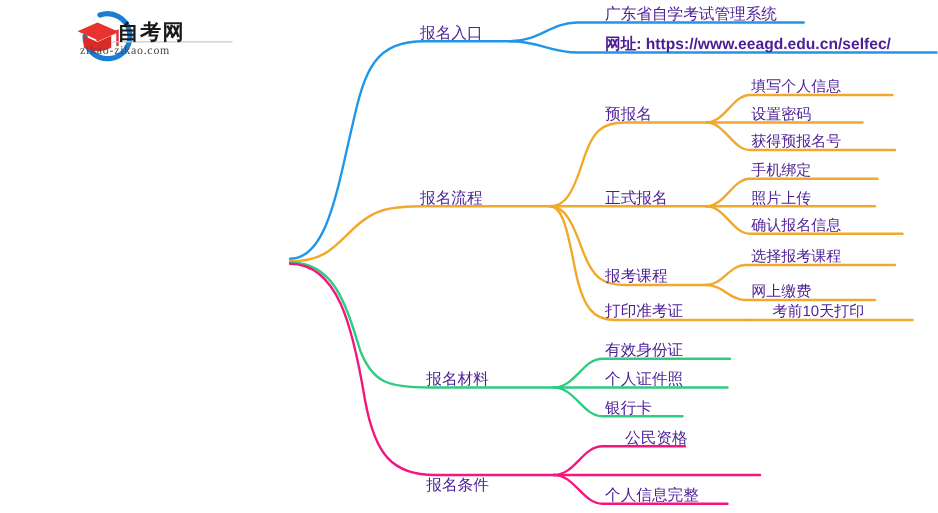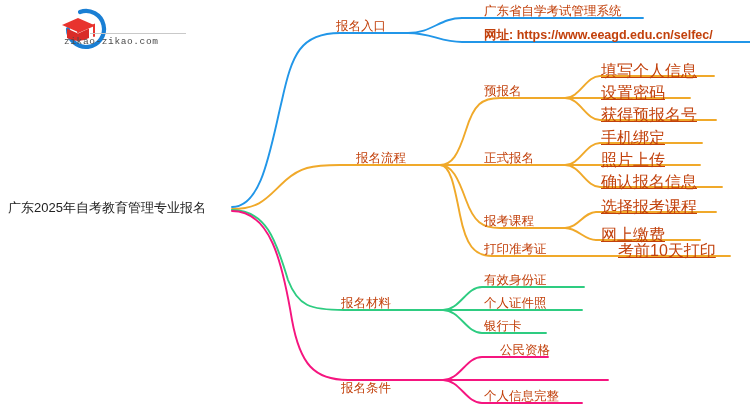--- a/index.html
+++ b/index.html
@@ -23,28 +23,28 @@
   #mm-svg {
     position: absolute;
     left: 0;
     top: 0;
     width: 750px;
     height: 410px;
   }
   .node-label {
     position: absolute;
     white-space: nowrap;
-    color: #c2410c;
+    color: #4c1d95;
     line-height: 1;
     font-family: "Liberation Sans", "DejaVu Sans", sans-serif;
   }
   .lvl-root { font-size: 13px; color: #222222; }
   .lvl-1 { font-size: 12.5px; }
   .lvl-2 { font-size: 12.5px; }
-  .lvl-3 { font-size: 16px; text-decoration: underline; }
+  .lvl-3 { font-size: 12px; }
 
   
   #brand-logo {
     position: absolute;
     left: 28px;
     top: 6px;
     width: 160px;
     height: 46px;
   }
   #brand-logo svg { display: block; }
@@ -58,21 +58,21 @@
     letter-spacing: 1px;
     font-family: "Liberation Sans", "DejaVu Sans", sans-serif;
   }
   .logo-sub {
     position: absolute;
     left: 36px;
     top: 30px;
     font-size: 9.5px;
     color: #4a4a4a;
     letter-spacing: 0.6px;
-    font-family: Liberation Mono, monospace;
+    font-family: Liberation Serif, serif;
   }
   .logo-rule {
     position: absolute;
     left: 62px;
     top: 27px;
     width: 96px;
     height: 1px;
     background: #c9c9c9;
   }
 </style>
@@ -84,20 +84,21 @@
   <div id="brand-logo">
     <svg width="160" height="46" viewBox="0 0 160 46" xmlns="http://www.w3.org/2000/svg">
 
       <path d="M 40 23 a 18 18 0 1 0 12 -17" fill="none" stroke="#1a7fd4" stroke-width="4.2" stroke-linecap="round"></path>
 
       <path d="M 34 19 L 50 12 L 66 19 L 50 26 Z" fill="#e8332e"></path>
       <path d="M 39 22.5 L 39 32 Q 50 38 61 32 L 61 22.5 L 50 27.5 Z" fill="#d92c28"></path>
       <path d="M 50 26 L 66 19 L 66 30" fill="none" stroke="#e8332e" stroke-width="2" stroke-linecap="round"></path>
     </svg>
     <div class="logo-rule"></div>
+    <div class="logo-title">自考网</div>
     <div class="logo-sub">zikao-zikao.com</div>
   </div>
 
   <svg id="mm-svg" viewBox="0 0 750 410" xmlns="http://www.w3.org/2000/svg">
     <g fill="none" stroke-width="1.9" stroke-linecap="round">
 
       <path stroke="#2196e8" d="M 232 207 C 262 207 270 150 282 100 C 292 55 300 33 340 33 L 408 33"></path>
       <path stroke="#2196e8" d="M 408 33 C 432 33 440 18 462 18 L 643 18"></path>
       <path stroke="#2196e8" d="M 408 33 C 432 33 440 42 462 42 L 750 42"></path>
 
@@ -126,27 +127,26 @@
       <path stroke="#2ecc81" d="M 443 310 L 582 310"></path>
       <path stroke="#2ecc81" d="M 443 310 C 460 310 466 333 482 333 L 546 333"></path>
 
       <path stroke="#f5157f" d="M 232 211 C 270 211 282 260 292 320 C 300 364 314 380 348 380 L 443 380"></path>
       <path stroke="#f5157f" d="M 443 380 C 460 380 466 357 482 357 L 548 357"></path>
       <path stroke="#f5157f" d="M 443 380 L 608 380"></path>
       <path stroke="#f5157f" d="M 443 380 C 460 380 466 403 482 403 L 582 403"></path>
     </g>
   </svg>
 
-  <div class="node-label lvl-root" style="left:8px; top:201px;">广东2025年自考教育管理专业报名</div>
 
   <div class="node-label lvl-1" style="left:336px; top:20px;">报名入口</div>
   <div class="node-label lvl-2" style="left:484px; top:5px;">广东省自学考试管理系统</div>
   <div class="node-label lvl-2" style="left:484px; top:29px;font-weight:bold;">网址: https://www.eeagd.edu.cn/selfec/</div>
 
-  <div class="node-label lvl-1" style="left:336px; top:152px;margin-left:20px;">报名流程</div>
+  <div class="node-label lvl-1" style="left:336px; top:152px;">报名流程</div>
 
   <div class="node-label lvl-2" style="left:484px; top:85px;">预报名</div>
   <div class="node-label lvl-3" style="left:601px; top:63px;">填写个人信息</div>
   <div class="node-label lvl-3" style="left:601px; top:85px;">设置密码</div>
   <div class="node-label lvl-3" style="left:601px; top:107px;">获得预报名号</div>
 
   <div class="node-label lvl-2" style="left:484px; top:152px;">正式报名</div>
   <div class="node-label lvl-3" style="left:601px; top:130px;">手机绑定</div>
   <div class="node-label lvl-3" style="left:601px; top:152px;">照片上传</div>
   <div class="node-label lvl-3" style="left:601px; top:174px;">确认报名信息</div>

